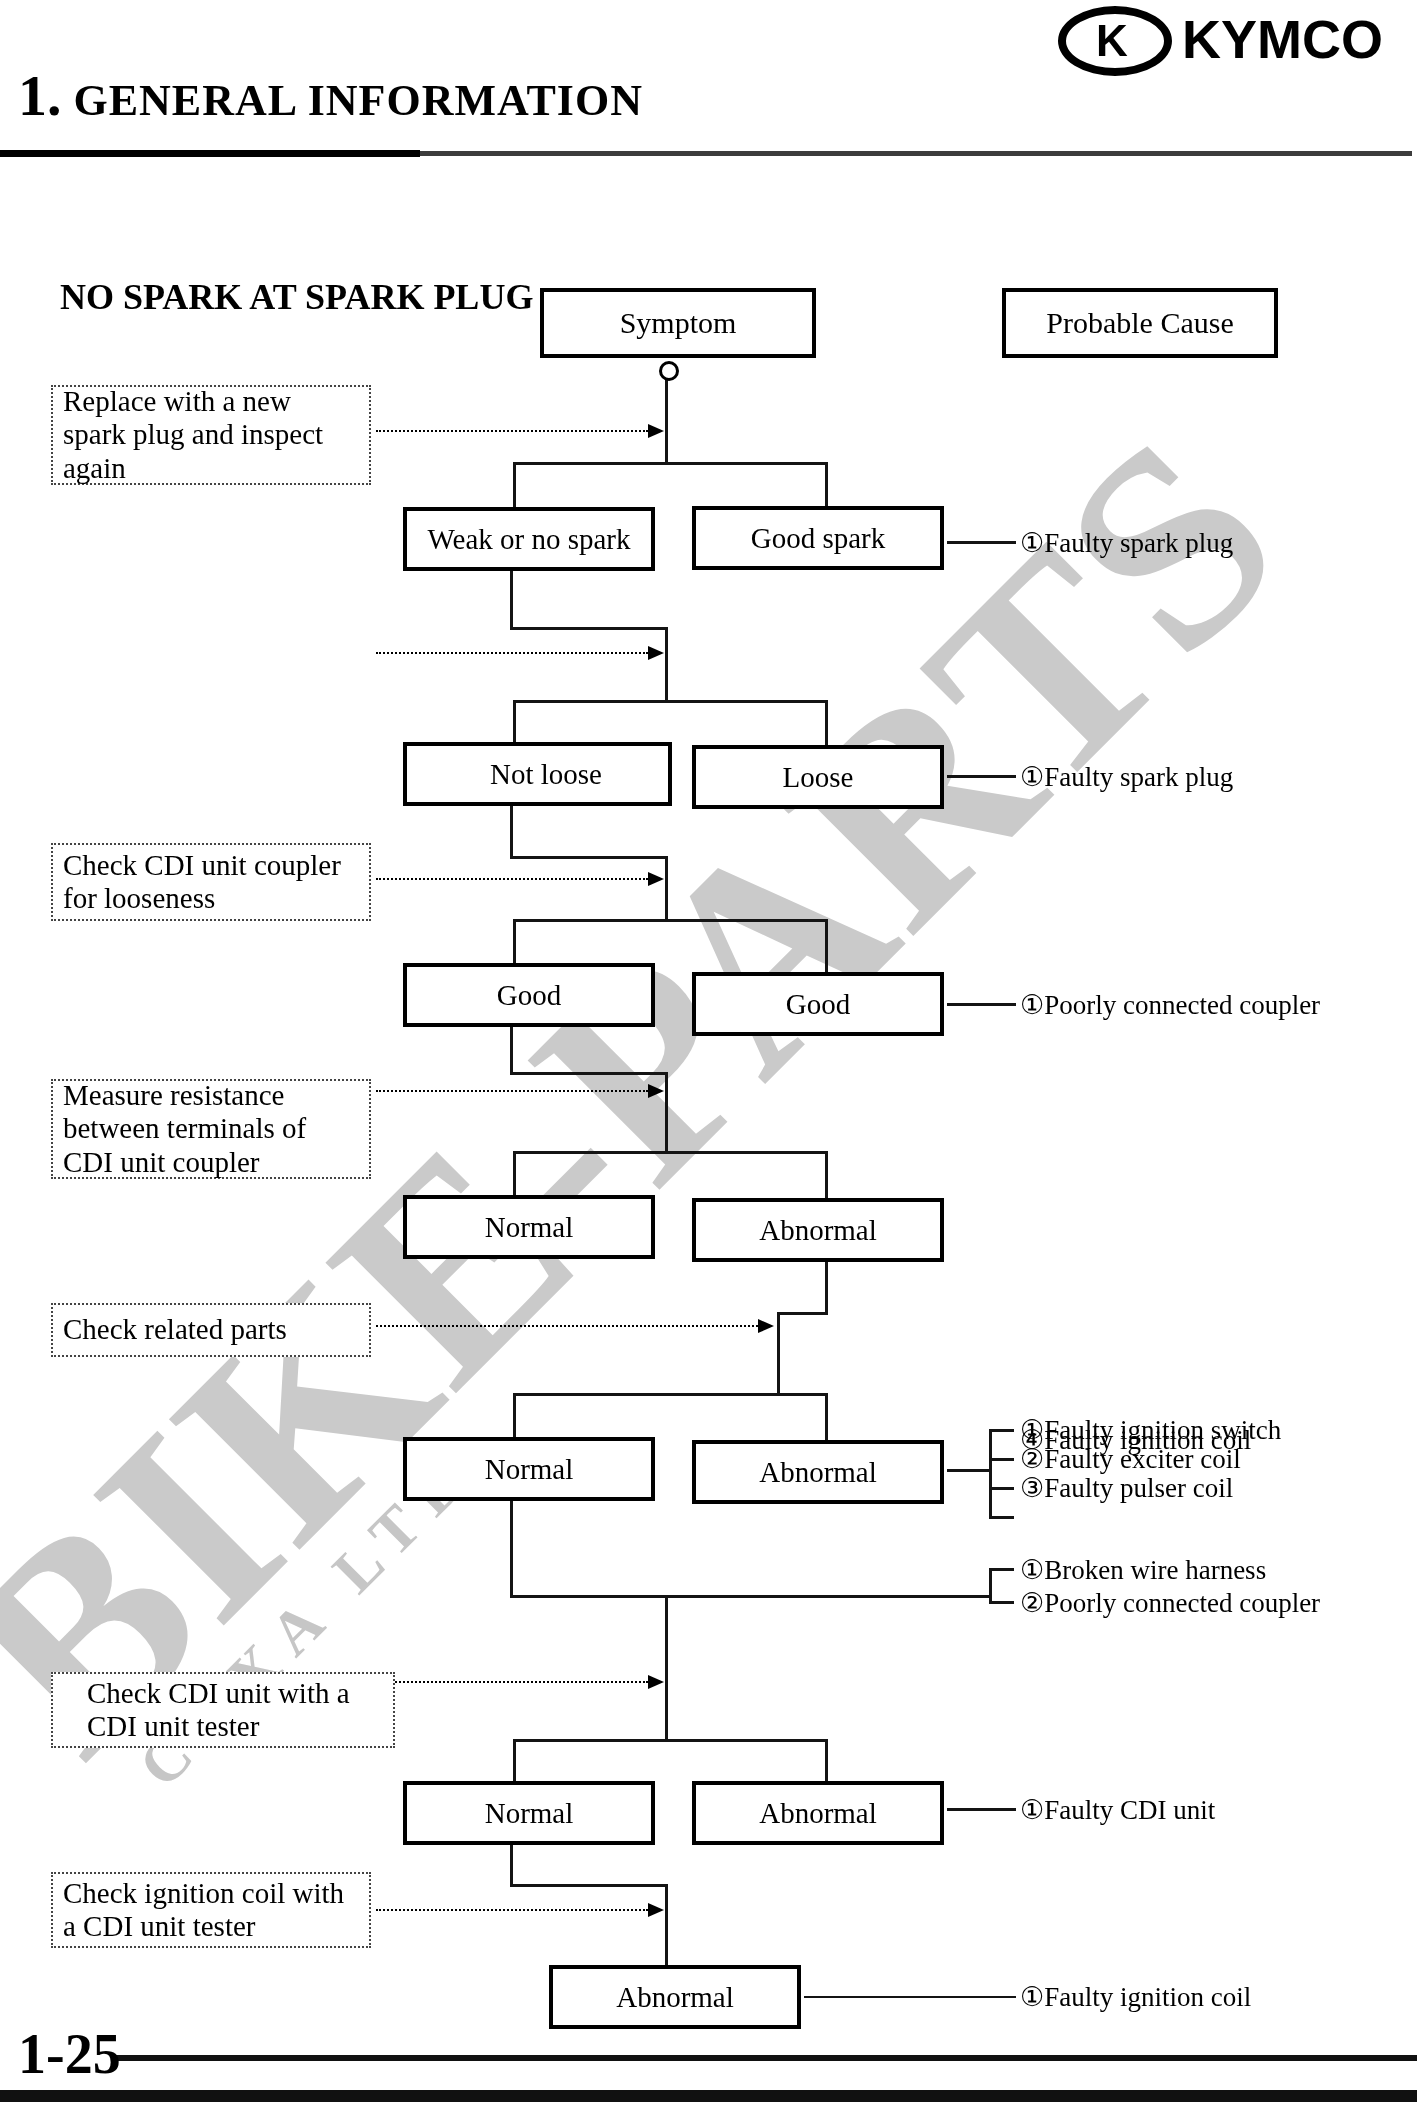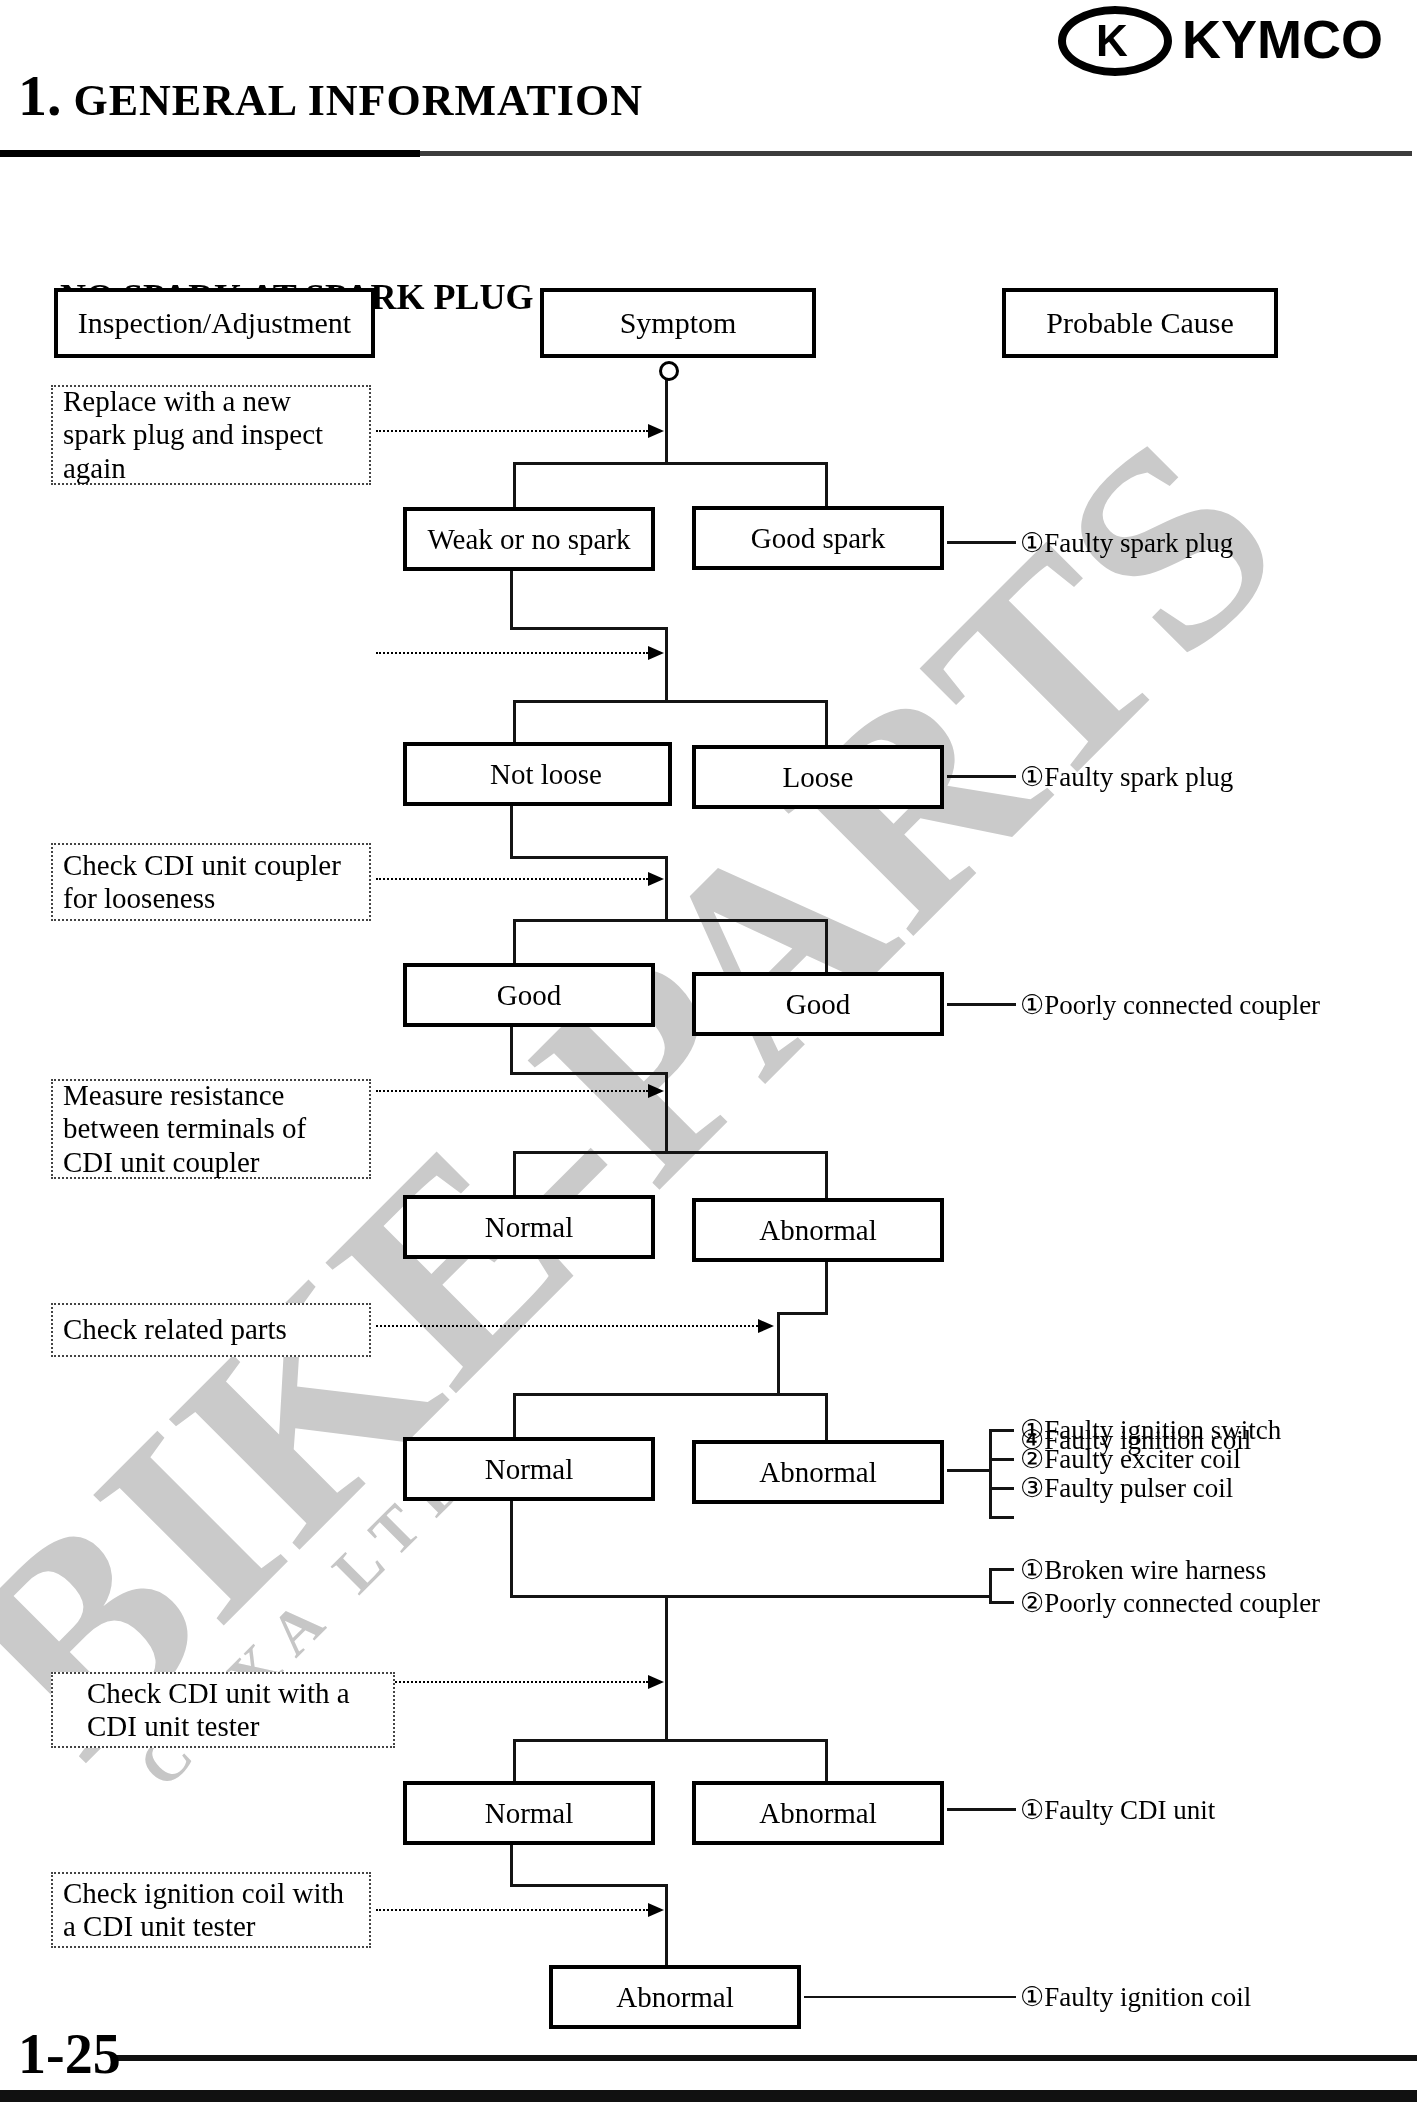--- a/index.html
+++ b/index.html
@@ -63,21 +63,20 @@
   <div class="wordmark">KYMCO</div>
   <div class="chapter">
     <span class="num">1.</span>
     <span class="ttl">GENERAL INFORMATION</span>
   </div>
   <div class="rule-black"></div>
   <div class="rule-gray"></div>
 
   <div class="section-title">NO SPARK AT SPARK PLUG</div>
 
-  <div class="hdr-box" style="left:54px;top:288px;width:313px;">Inspection/Adjustment</div>
   <div class="hdr-box" style="left:540px;top:288px;width:268px;">Symptom</div>
   <div class="hdr-box" style="left:1002px;top:288px;width:268px;">Probable Cause</div>
 
   <div class="circle"></div>
   <div class="vl" style="left:665px;top:379px;height:86px"></div>
 
   <div class="ibox" style="top:385px;height:84px;">Replace with a new spark plug and inspect again</div>
   <div class="ibox" style="top:843px;height:62px;">Check CDI unit coupler for looseness</div>
   <div class="ibox" style="top:1079px;height:84px;">Measure resistance between terminals of CDI unit coupler</div>
   <div class="ibox" style="top:1303px;height:38px;">Check related parts</div>

